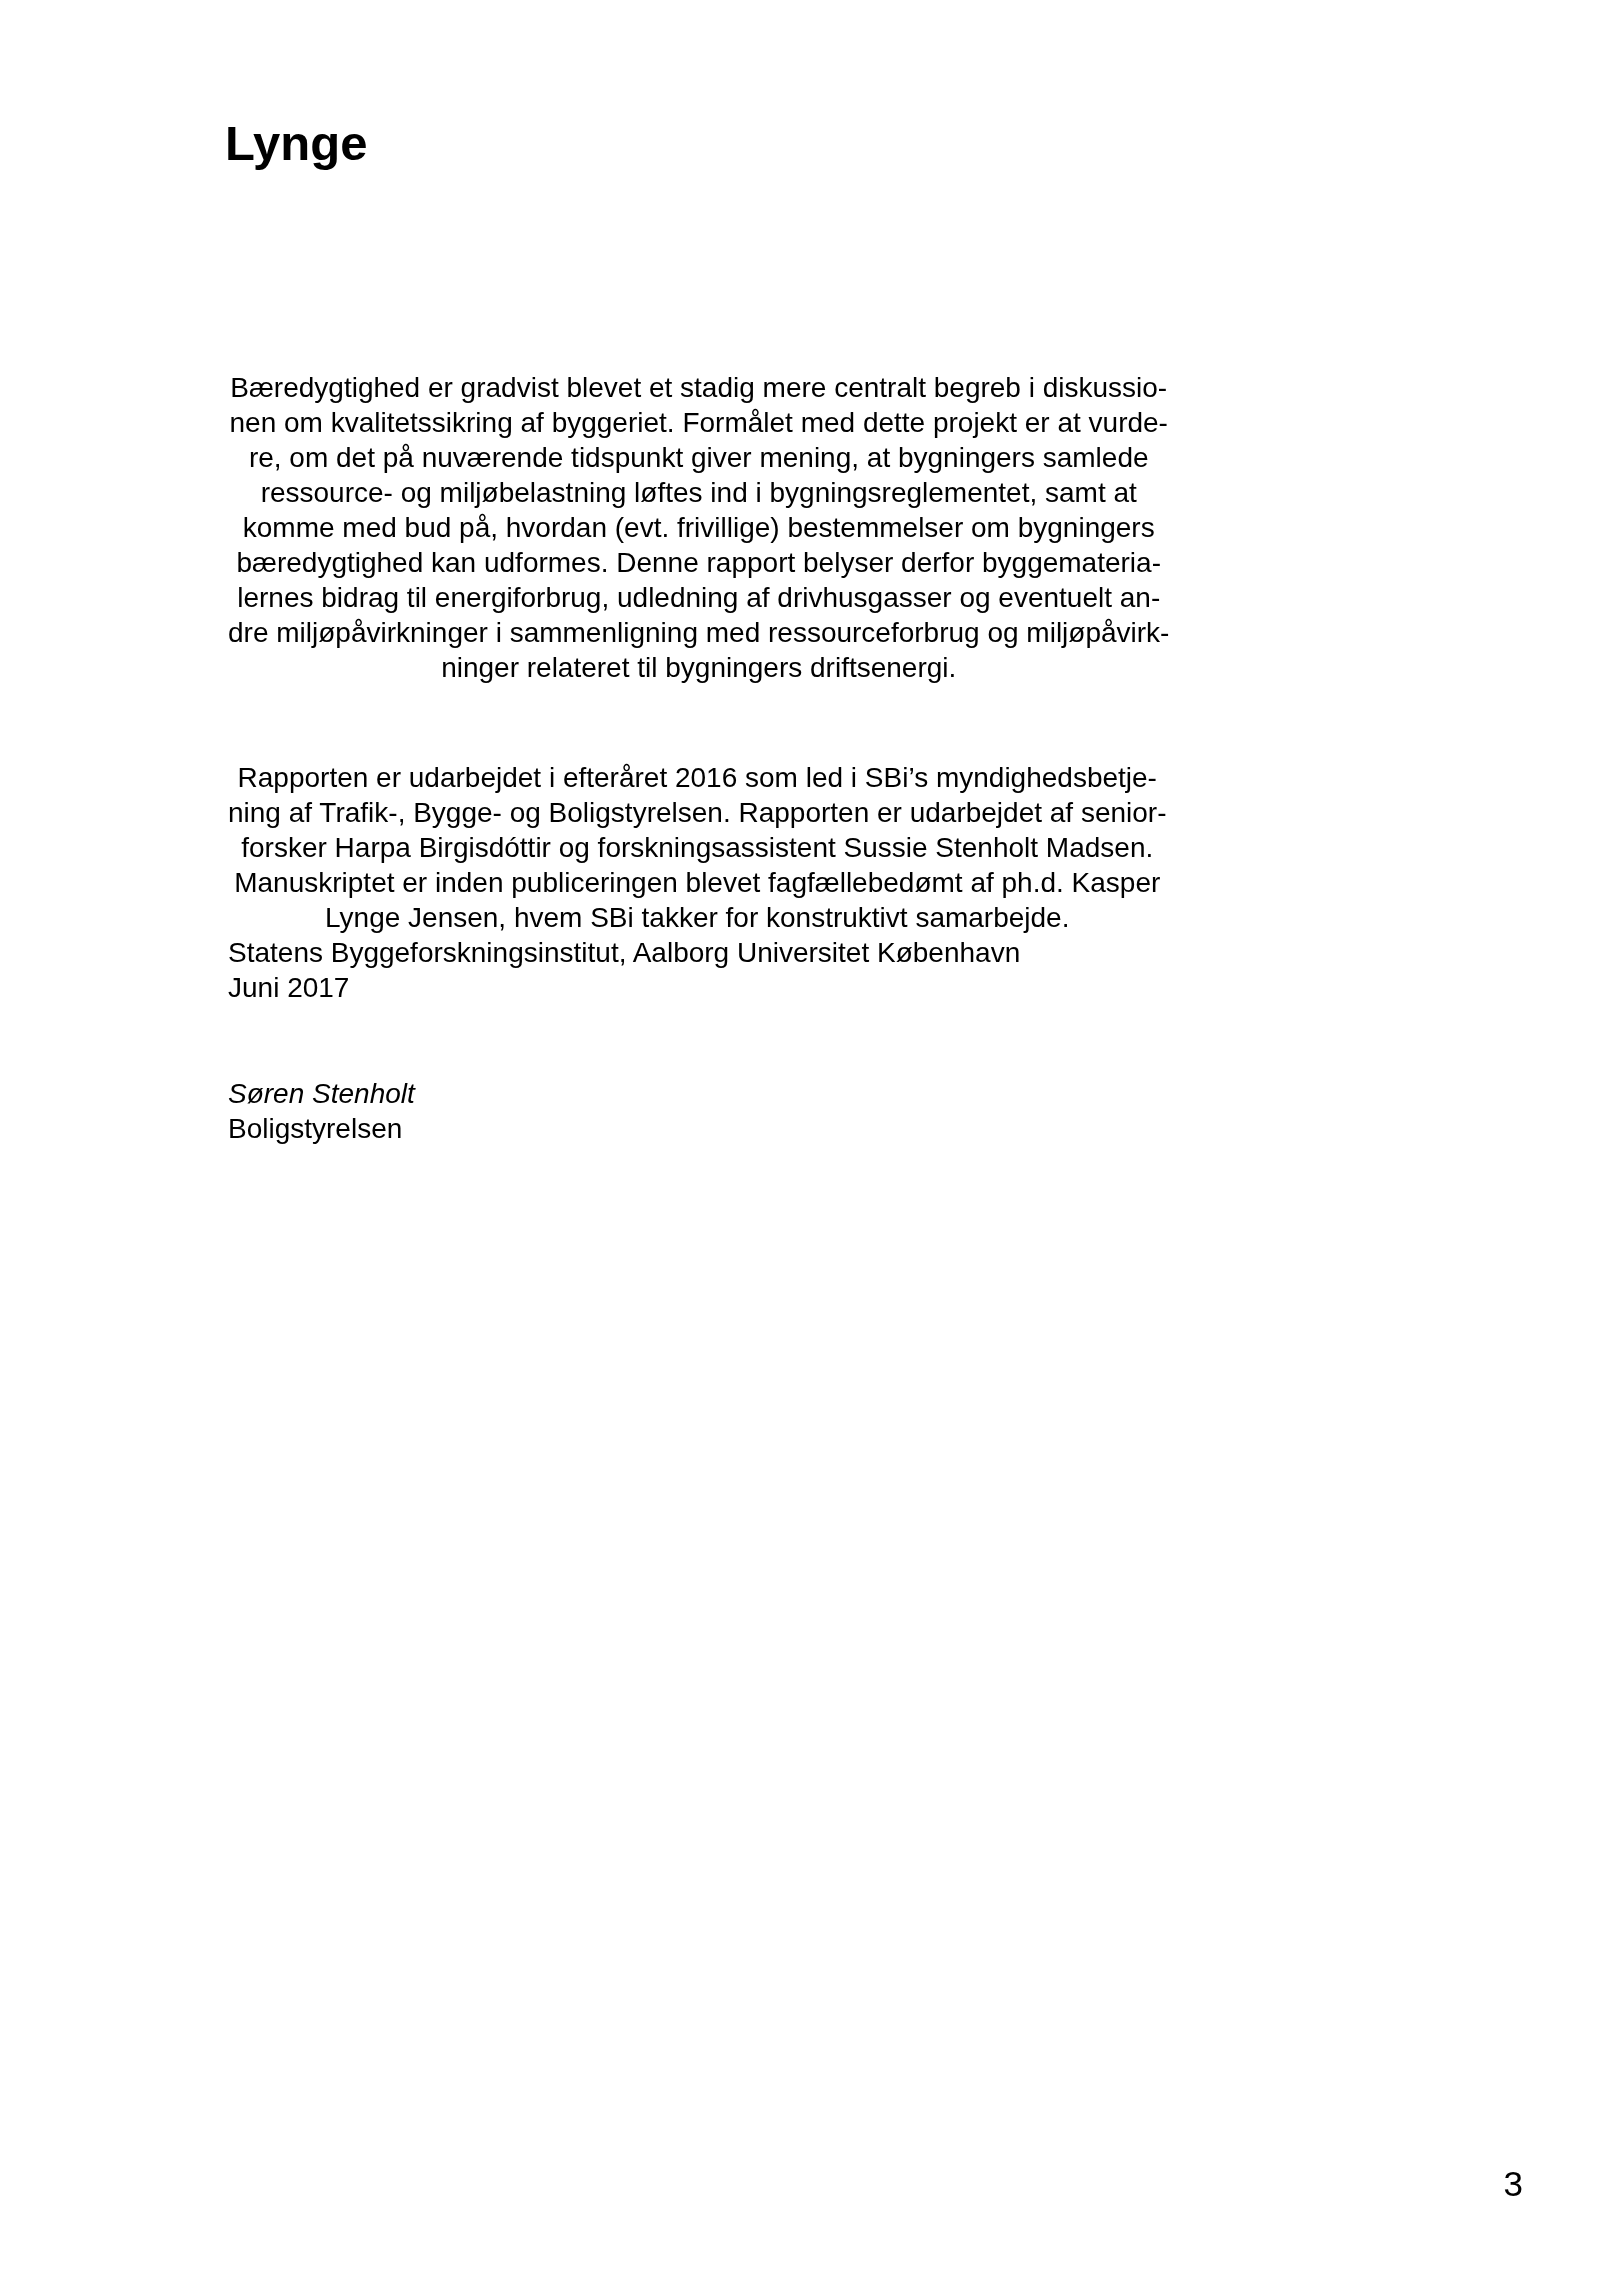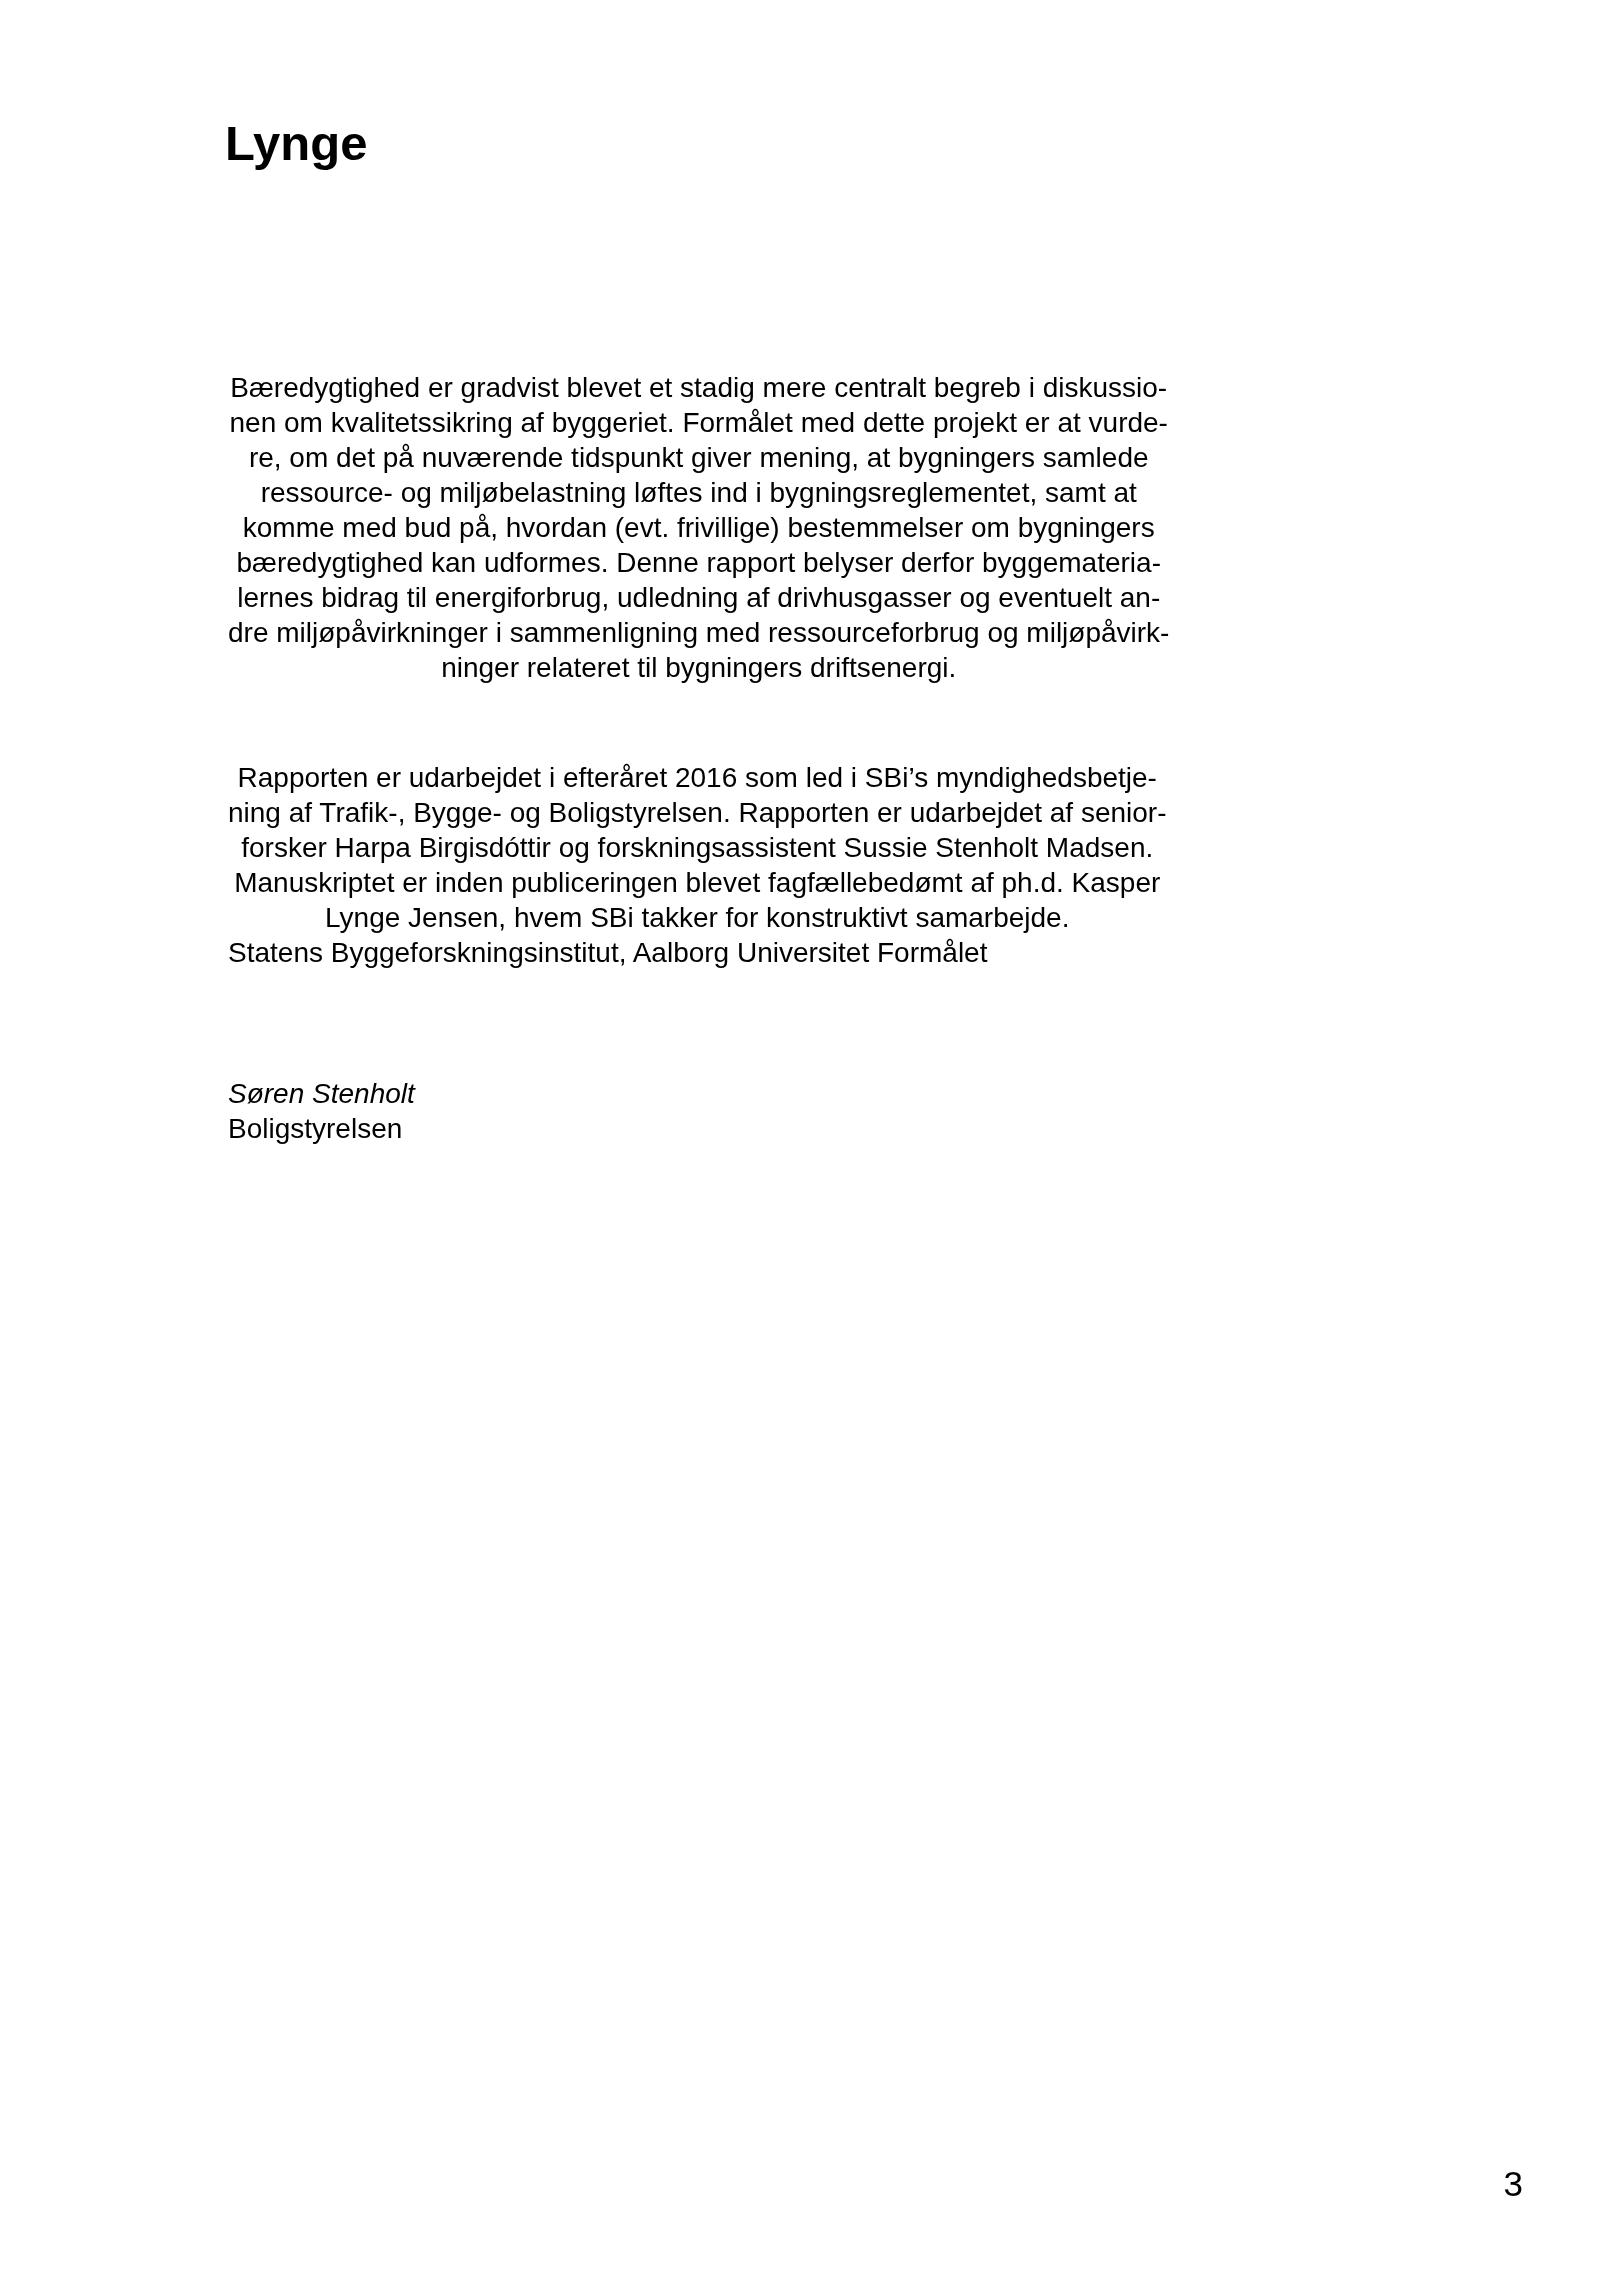--- a/index.html
+++ b/index.html
@@ -72,21 +72,22 @@
 dre miljøpåvirkninger i sammenligning med ressourceforbrug og miljøpåvirk-
 ninger relateret til bygningers driftsenergi.</p>
 
   <p class="body-text para-credits">Rapporten er udarbejdet i efteråret 2016 som led i SBi’s myndighedsbetje-
 ning af Trafik-, Bygge- og Boligstyrelsen. Rapporten er udarbejdet af senior-
 forsker Harpa Birgisdóttir og forskningsassistent Sussie Stenholt Madsen.
 Manuskriptet er inden publiceringen blevet fagfællebedømt af ph.d. Kasper
 Lynge Jensen, hvem SBi takker for konstruktivt samarbejde.</p>
 
   <div class="affiliation-block">
-    <div>Statens Byggeforskningsinstitut, Aalborg Universitet Formålet</div>
+    <div>Statens Byggeforskningsinstitut, Aalborg Universitet København</div>
+    <div>Juni 2017</div>
   </div>
 
   <div class="signature-block">
     <div class="sig-name">Søren Stenholt</div>
     <div class="sig-role">Boligstyrelsen</div>
   </div>
 
   <div class="page-number">3</div>
 
 </div>

